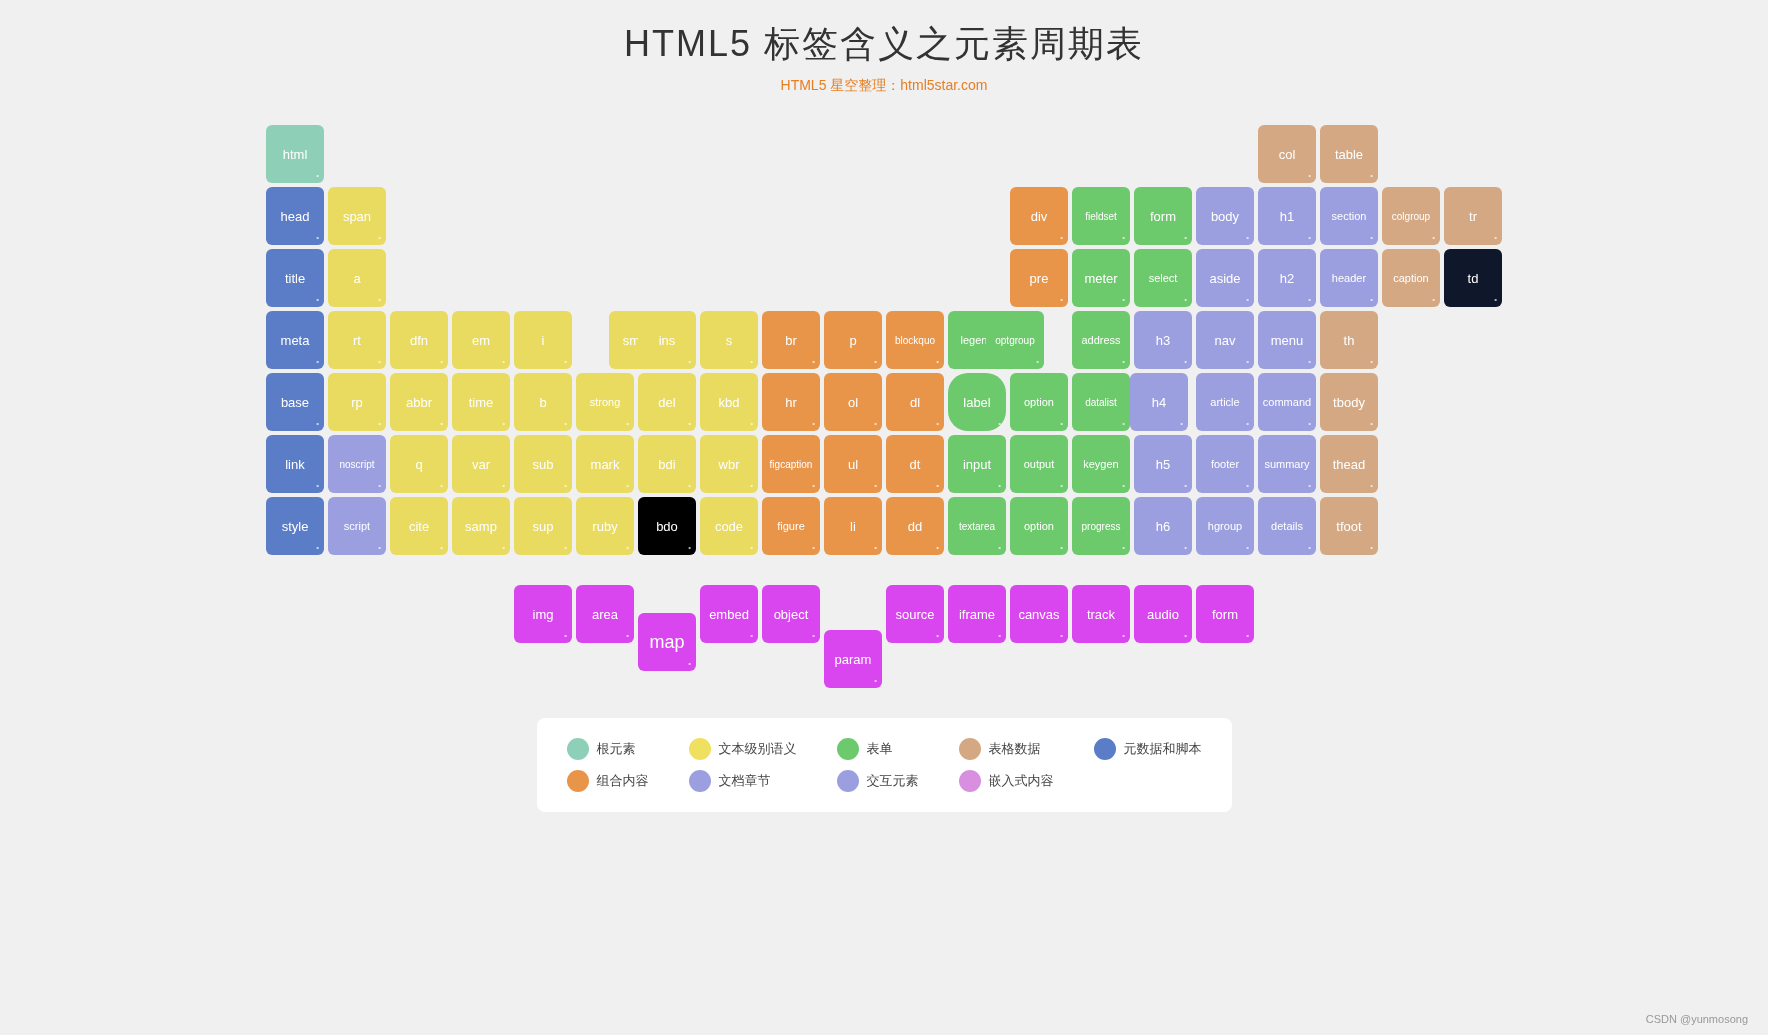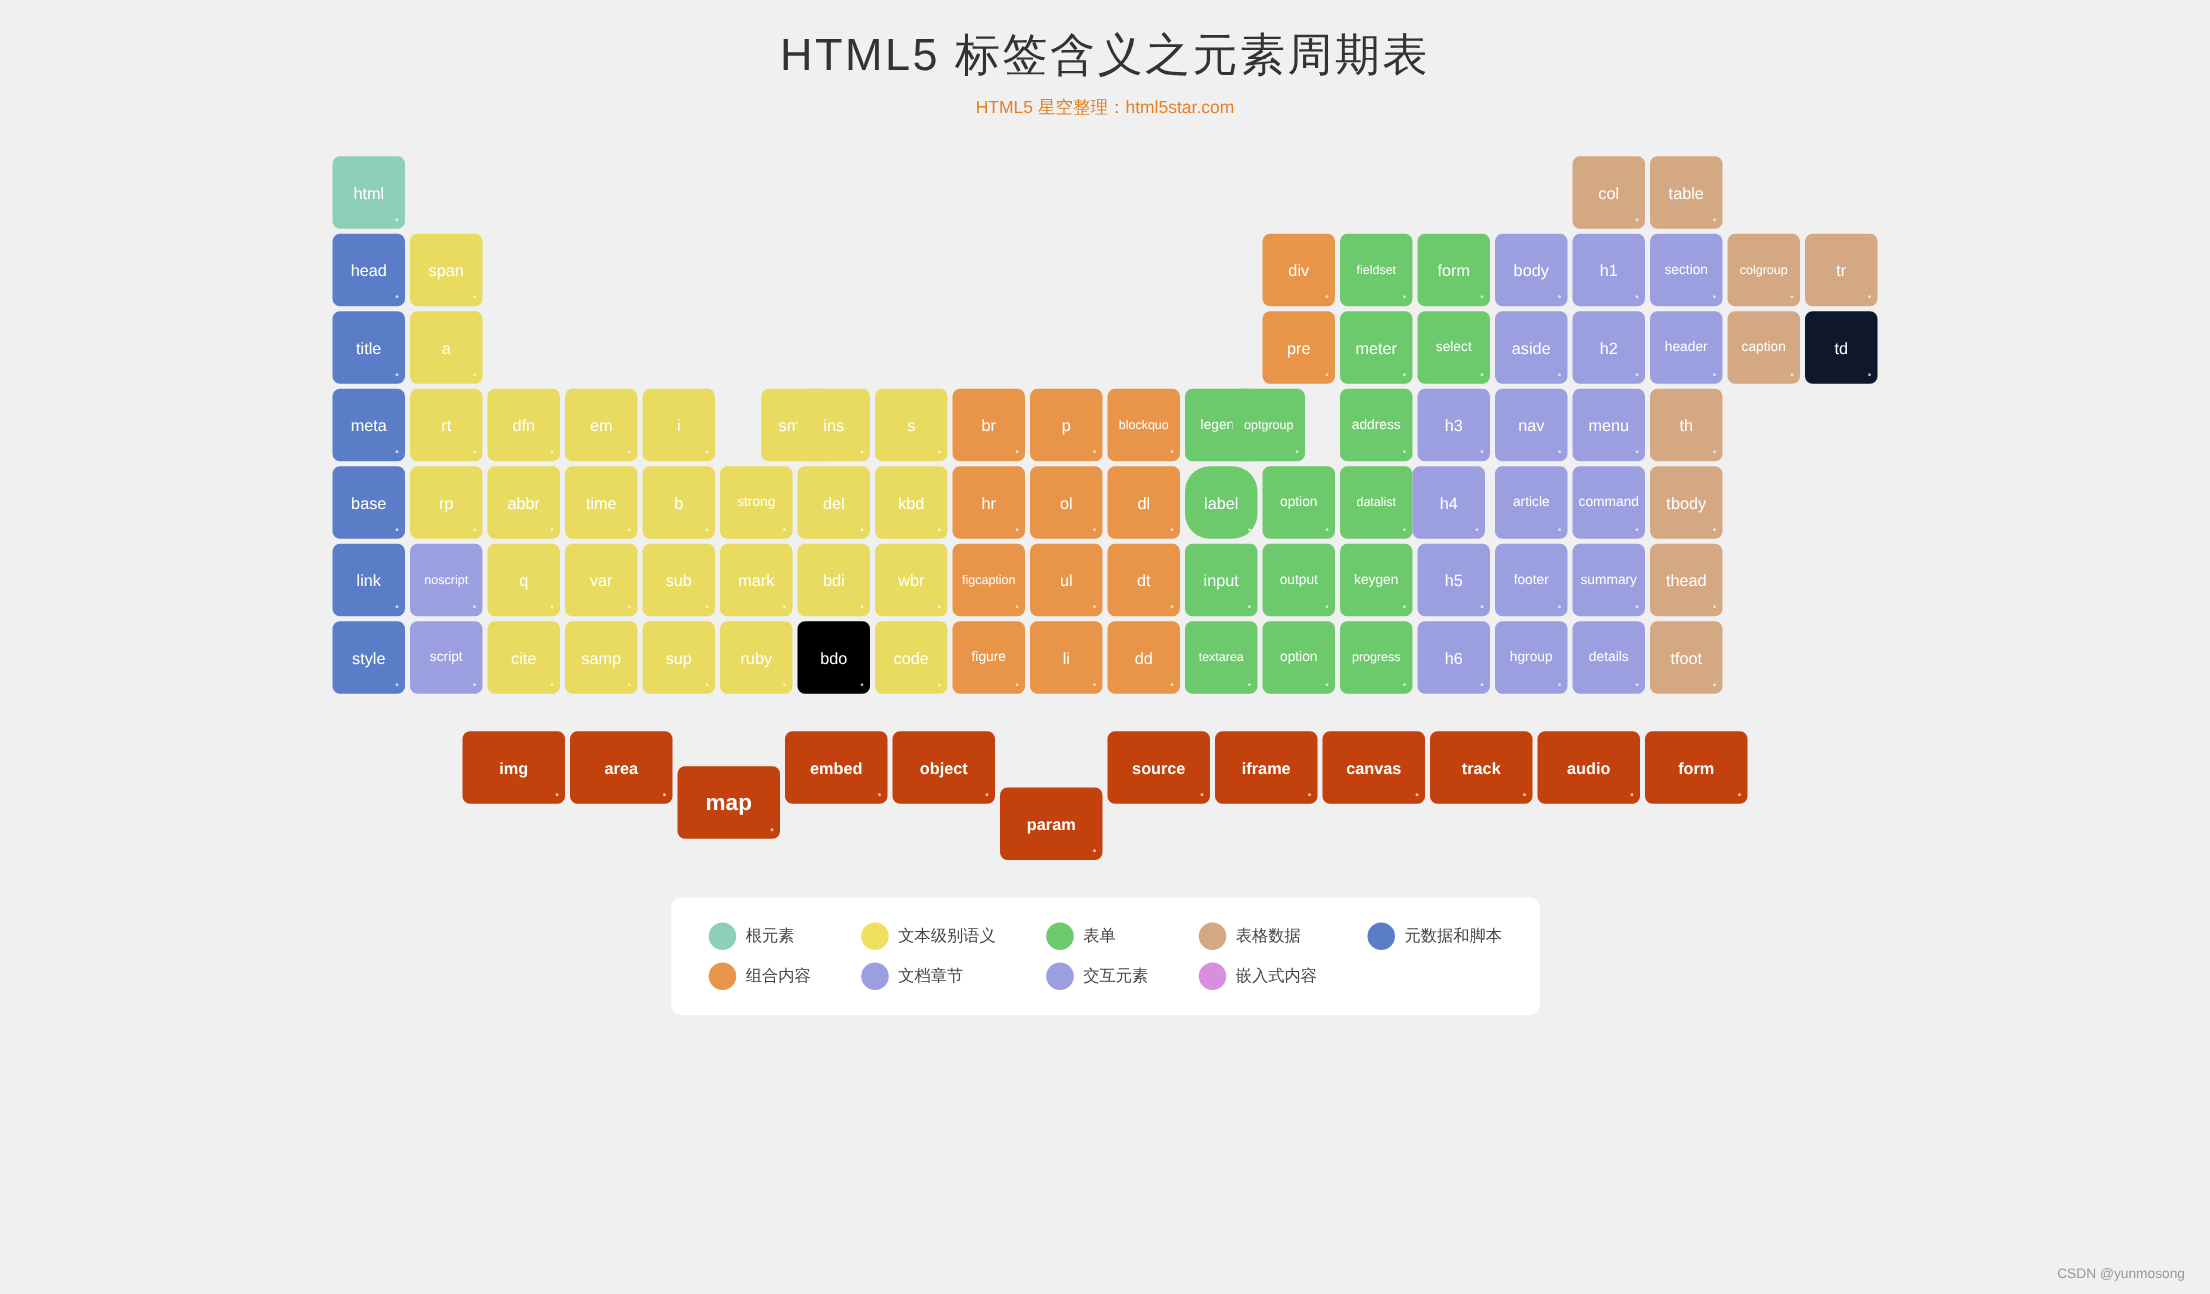--- a/index.html
+++ b/index.html
@@ -24,29 +24,29 @@
       font-size: 14px;
       margin-bottom: 30px;
     }
 
     .media-row {
       display: flex;
       gap: 4px;
       margin-bottom: 30px;
     }
     .media-cell {
-      background: #c2410c;
+      background: #d946ef;
       border-radius: 6px;
-      width: 82px;
+      width: 58px;
       height: 58px;
       display: flex;
       align-items: center;
       justify-content: center;
       font-size: 13px;
-      font-weight: 700;
+      font-weight: 400;
       color: #fff;
       cursor: pointer;
       position: relative;
     }
     .media-cell::after {
       content: '•';
       position: absolute;
       bottom: 3px;
       right: 5px;
       font-size: 8px;

